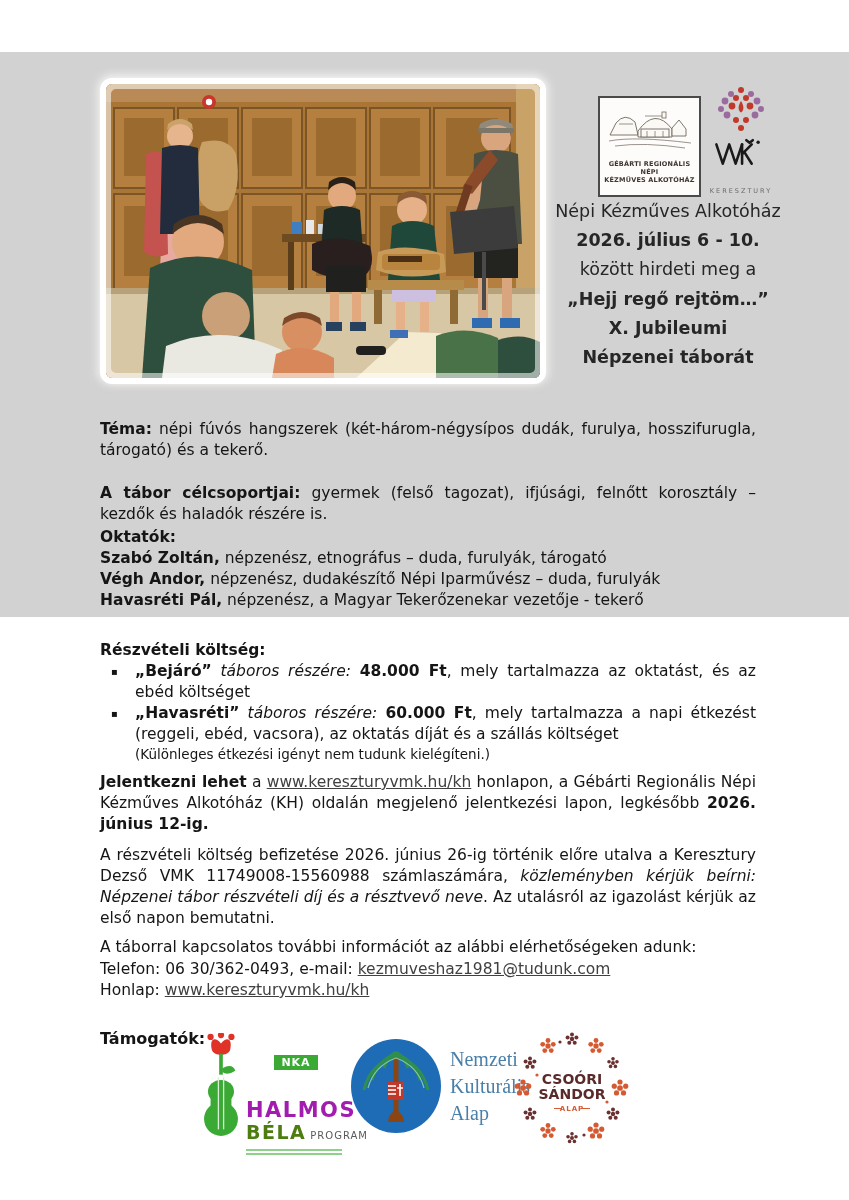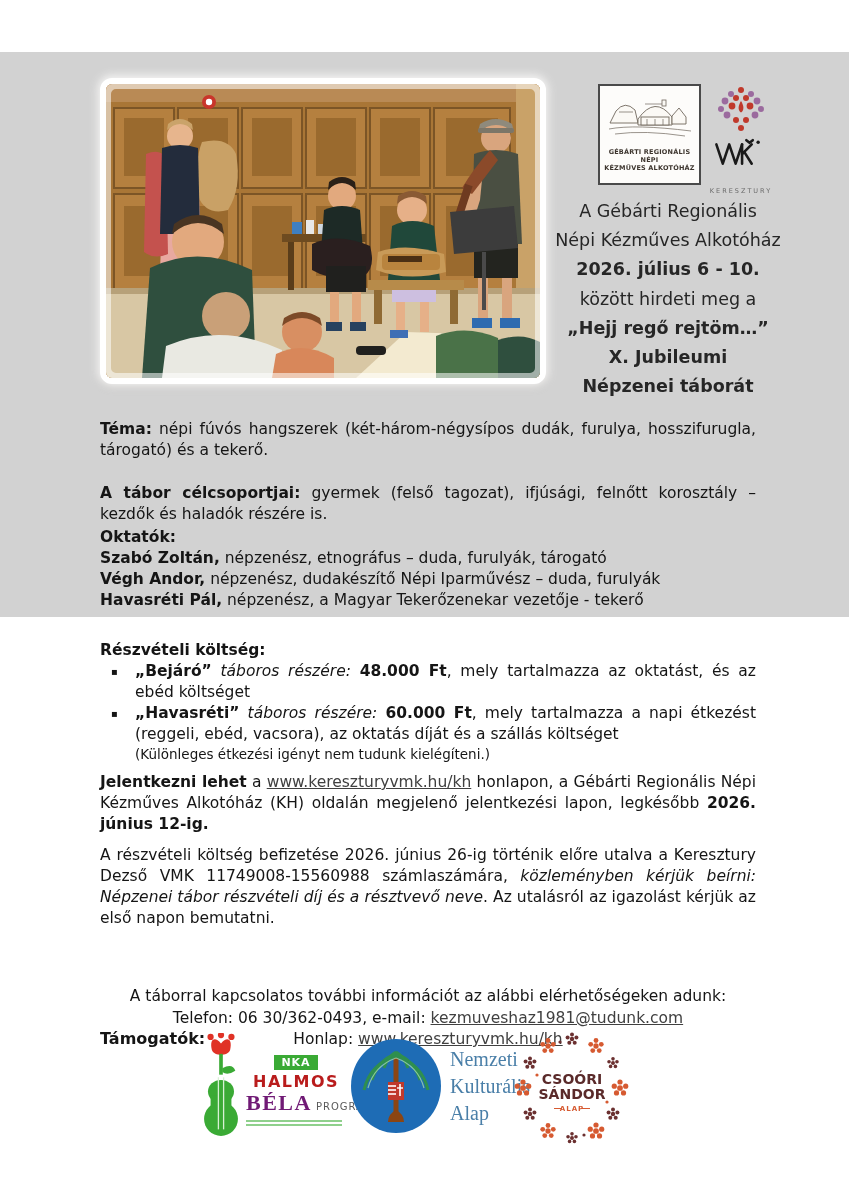--- a/index.html
+++ b/index.html
@@ -17,21 +17,21 @@
   #camp-photo {
     position:absolute; left:100px; top:78px; width:446px; height:306px;
     border:6px solid #ffffff; border-radius:12px; overflow:hidden;
     box-shadow:0 0 8px 3px rgba(255,255,255,0.9), 0 2px 8px rgba(90,80,70,0.35);
     background:#a97636;
   }
   #camp-photo svg { display:block; }
 
   
   #gebarti-logo {
-    position:absolute; left:598px; top:84px; width:103px; height:101px;
+    position:absolute; left:598px; top:96px; width:103px; height:101px;
     background:#fdfcfa; border:2px solid #4a4a4a; text-align:center; padding-top:6px;
   }
   .gebarti-caption { font-size:6.5px; font-weight:700; color:#3e362f; line-height:8px; letter-spacing:0.2px; }
 
   
   #vmk-logo { position:absolute; left:703px; top:84px; width:76px; height:100px; text-align:center; }
   .vmk-caption { font-size:6.5px; color:#6b6b6b; letter-spacing:2px; margin-top:15px; }
 
   
   #announce {
@@ -40,31 +40,31 @@
   }
 
   
   .para { position:absolute; left:100px; width:656px; font-size:15.5px; line-height:21px; text-align:justify; }
 
   #costs { position:absolute; left:100px; top:640px; width:656px; font-size:15.5px; line-height:21px; }
   .cost-item { position:relative; padding-left:35px; text-align:justify; }
   .cost-bullet { position:absolute; left:11px; top:0; font-size:10px; line-height:21px; }
   .cost-note { font-size:13.5px; line-height:19px; }
 
-  #contact { position:absolute; left:100px; top:986px; width:656px; text-align:center; font-size:15.5px; line-height:21.5px; }
+  #contact { position:absolute; left:100px; top:937px; width:656px; font-size:15.5px; line-height:21.5px; }
 
   
   #sponsors-heading { position:absolute; left:100px; top:1029px; font-size:16px; }
   #nka-logo { position:absolute; left:198px; top:1033px; width:150px; height:112px; }
   #nka-violin { position:absolute; left:0; top:0; }
   #nka-text { position:absolute; left:48px; top:18px; width:100px;text-align:center; }
   .nka-tag { display:inline-block; background:#3aaa35; color:#ffffff; font-size:11px; font-weight:700; padding:1px 7px; letter-spacing:1px; }
-  .nka-halmos { color:#b91c1c; font-weight:700; font-size:16px; letter-spacing:1.5px; line-height:23px; }
+  .nka-halmos { color:#a21caf; font-weight:700; font-size:21px; letter-spacing:1.5px; line-height:23px;margin-top:29px; }
   .nka-bela-row { line-height:20px; white-space:nowrap; }
-  .nka-bela { color:#701a75; font-weight:700; font-size:22px; letter-spacing:1.5px;font-family:Liberation Serif, serif; }
+  .nka-bela { color:#4d7c0f; font-weight:700; font-size:19px; letter-spacing:1.5px; }
   .nka-program { color:#5a5a5a; font-size:10px; letter-spacing:1px; margin-left:4px; }
   .nka-stripes { margin-top:3px; width:96px; border-top:2px solid #8fd08c; border-bottom:2px solid #8fd08c; height:6px; background:linear-gradient(#ffffff 0 2px, #b9e2b7 2px 4px, #ffffff 4px 6px); }
 
   #nemzeti-logo { position:absolute; left:350px; top:1038px; width:220px; height:100px; }
   .nemzeti-text { position:absolute; left:100px; top:8px; font-family:"Liberation Serif","DejaVu Serif",serif; color:#4a7fa8; font-size:20px; line-height:27px; }
 
   #csoori-logo { position:absolute; left:510px; top:1030px; width:124px; height:118px; }
 
   [data-interactable="true"] { cursor:pointer; }
 </style>
@@ -247,21 +247,20 @@
           <path d="M27,15 L36,6"></path>
           <path d="M29,13 L36,24"></path>
         <path d="M31,2 L34,4.5 L37,2"></path>
       </g>
       <circle cx="42" cy="4" r="1.6" fill="#1a1a1a"></circle>
     </svg>
     <div class="vmk-caption" data-interactable="false">KERESZTURY</div>
   </div>
 
   <div id="announce" data-interactable="false">
-    <div data-interactable="false">A Gébárti Regionális</div>
     <div data-interactable="false">Népi Kézműves Alkotóház</div>
     <div class="b" data-interactable="false">2026. július 6 - 10.</div>
     <div data-interactable="false">között hirdeti meg a</div>
     <div class="b" data-interactable="false">„Hejj regő rejtöm…”</div>
     <div class="b" data-interactable="false">X. Jubileumi</div>
     <div class="b" data-interactable="false">Népzenei táborát</div>
   </div>
 
 
   <p class="para" style="top:419px" data-interactable="false"><span class="b" data-interactable="false">Téma:</span><span data-interactable="false"> népi fúvós hangszerek (két-három-négysípos dudák, furulya, hosszifurugla, tárogató) és a tekerő.</span></p>

